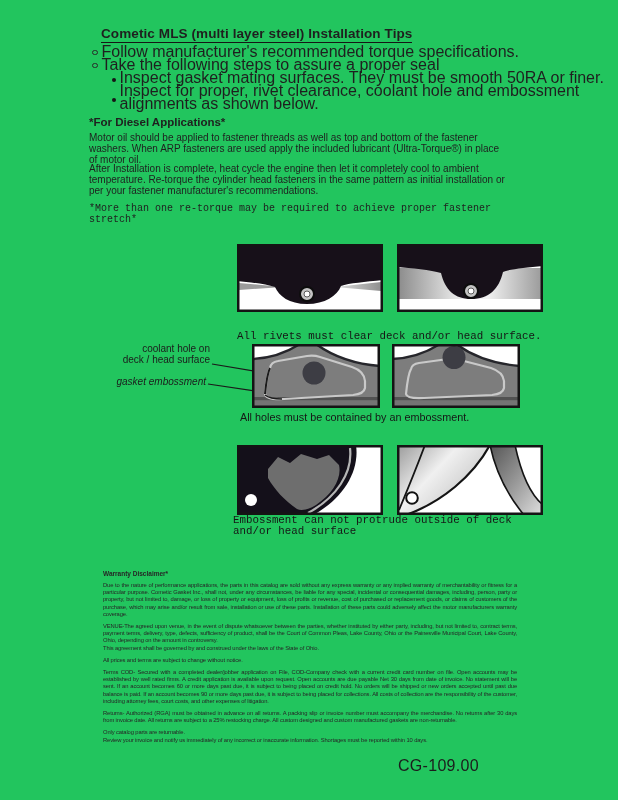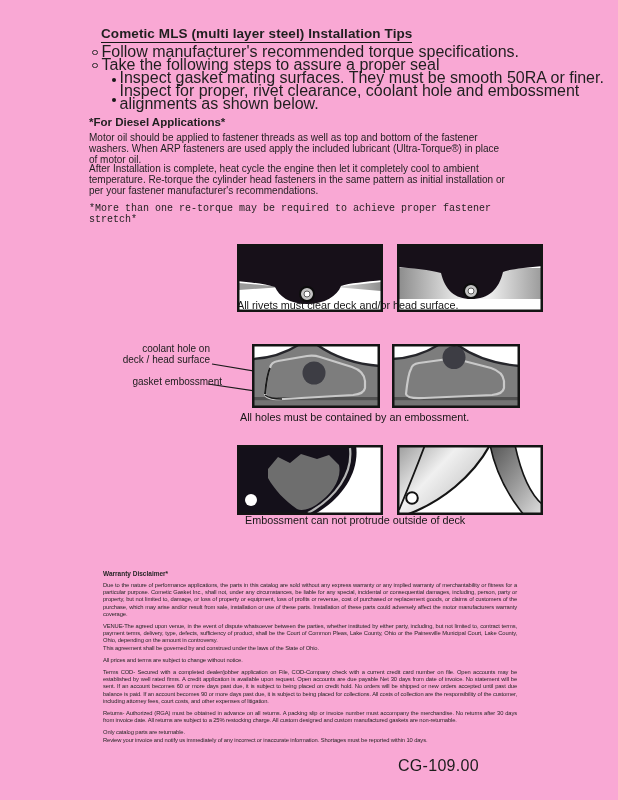--- a/index.html
+++ b/index.html
@@ -1,17 +1,17 @@
 <!DOCTYPE html>
 <html><head>
 <meta charset="utf-8">
 <style>
   html,body { margin:0; padding:0; background:#ffffff; }
   .page {
-    position:relative; width:618px; height:800px; background:#f9a8d4;
+    position:relative; width:618px; height:800px; background:#22c55e;
     font-family:"Liberation Sans", sans-serif; color:#1f1f1f; overflow:hidden;
   }
   .abs { position:absolute; }
 
   .title { left:101px; top:26px; font-size:13.5px; font-weight:bold;
            border-bottom:1.5px solid #161616; padding-bottom:1px; letter-spacing:0.1px; }
 
   .bullets { left:92px; top:46px; font-size:16px; line-height:12.9px; }
   .b-row { display:flex; align-items:flex-start; }
   .b-row.sub { margin-left:20px;align-items:center; }
@@ -103,30 +103,30 @@
       </defs>
       <rect width="146" height="68" fill="#ffffff"></rect>
       <rect x="2" y="24" width="142" height="31" fill="url(#g1b)"></rect>
       <rect x="2" y="55" width="142" height="11" fill="#ffffff"></rect>
       <path d="M0,0 H146 V22 C128,24 112,25 106,28 C102,45 92,55 74,55 C58,55 48,46 44,29 C34,26 14,24 0,23 Z" fill="#171019"></path>
       <circle cx="74" cy="47" r="7" fill="#c4c4c4" stroke="#0d0d0d" stroke-width="2"></circle>
       <circle cx="74" cy="47" r="3" fill="#ffffff" stroke="#5a5a5a" stroke-width="1"></circle>
       <rect x="1.25" y="1.25" width="143.5" height="65.5" fill="none" stroke="#141414" stroke-width="2.5"></rect>
     </svg>
   </div>
-  <div class="abs caption" style="left:237px; top:299px;">All rivets must clear deck and/or head surface.</div>
+  <div class="abs caption" style="left:237px; top:330px;font-family:Liberation Mono, monospace;">All rivets must clear deck and/or head surface.</div>
 
   <div class="abs dlabel" style="left:252px; top:329px; width:128px;">RIGHT</div>
   <div class="abs dlabel" style="left:392px; top:329px; width:128px;">WRONG</div>
 
   <div class="abs callout" style="left:88px; top:344px; width:122px;">
     <div>coolant hole on</div>
     <div>deck / head surface</div>
   </div>
-  <div class="abs callout" style="left:100px; top:377px; width:122px;">
+  <div class="abs callout" style="left:84px; top:377px; width:122px;font-style:italic;">
     <div>gasket embossment</div>
   </div>
   <div class="abs" style="left:198px; top:353px;">
     <svg width="118" height="50">
       <line x1="14" y1="11" x2="110" y2="27" stroke="#1a1a1a" stroke-width="1.2"></line>
       <line x1="10" y1="31" x2="98" y2="44" stroke="#1a1a1a" stroke-width="1.2"></line>
     </svg>
   </div>
 
   <div class="abs" style="left:252px; top:344px;">
@@ -188,22 +188,23 @@
       </defs>
       <rect width="146" height="70" fill="#ffffff"></rect>
       <path d="M0,0 L93,0 C76,31 45,57 9,70 L0,70 Z" fill="url(#g3a)"></path>
       <path d="M93,0 C76,31 45,57 9,70" fill="none" stroke="#141414" stroke-width="2.2"></path>
       <path d="M28,0 C19,24 10,46 2,65" fill="none" stroke="#161616" stroke-width="1.8"></path>
       <path d="M93,0 L118,0 C124,28 134,50 146,60 L146,70 L127,70 C108,47 98,24 93,0 Z" fill="url(#g3b)" stroke="#141414" stroke-width="1.6"></path>
       <circle cx="15" cy="53" r="5.8" fill="#ffffff" stroke="#111111" stroke-width="2"></circle>
       <rect x="1.25" y="1.25" width="143.5" height="67.5" fill="none" stroke="#141414" stroke-width="2.5"></rect>
     </svg>
   </div>
-  <div class="abs caption" style="left:245px; top:515px; line-height:10.8px;">
+  <div class="abs caption" style="left:233px; top:515px; line-height:10.8px;font-family:Liberation Mono, monospace;">
     <div>Embossment can not protrude outside of deck</div>
+    <div>and/or head surface</div>
   </div>
 
   <div class="abs disc">
     <div class="disc-h">Warranty Disclaimer*</div>
     <p>Due to the nature of performance applications, the parts in this catalog are sold without any express warranty or any implied warranty of merchantability or fitness for a particular purpose.  Cometic Gasket Inc., shall not, under any circumstances, be liable for any special, incidental or consequential damages, including, person, party or property, but not limited to, damage, or loss of property or equipment, loss of profits or revenue, cost of purchased or replacement goods, or claims of customers of the purchase, which may arise and/or result from sale, installation or use of these parts.  Installation of these parts could adversely affect the motor manufacturers warranty coverage.</p>
     <p class="tight">VENUE-The agreed upon venue, in the event of dispute whatsoever between the parties, whether instituted by either party, including, but not limited to, contract terms, payment terms, delivery, type, defects, sufficiency of product, shall be the Court of Common Pleas, Lake County, Ohio or the Painesville Municipal Court, Lake County, Ohio, depending on the amount in controversy.</p>
     <p>This agreement shall be governed by and construed under the laws of the State of Ohio.</p>
     <p>All prices and terms are subject to change without notice.</p>
     <p>Terms COD- Secured with a completed dealer/jobber application on File, COD-Company check with a current credit card number on file.  Open accounts may be established by well rated firms.  A credit application is available upon request.  Open accounts are due payable Net 30 days from date of invoice.  No statement will be sent.  If an account becomes 60 or more days past due, it is subject to being placed on credit hold.  No orders will be shipped or new orders accepted until past due balance is paid.  If an account becomes 90 or more days past due, it is subject to being placed for collections.  All costs of collection are the responsibility of the customer, including attorney fees, court costs, and other expenses of litigation.</p>
     <p>Returns- Authorized (RGA) must be obtained in advance on all returns.  A packing slip or invoice number must accompany the merchandise.  No returns after 30 days from invoice date.  All returns are subject to a 25% restocking charge.  All custom designed and custom manufactured gaskets are non-returnable.</p>

